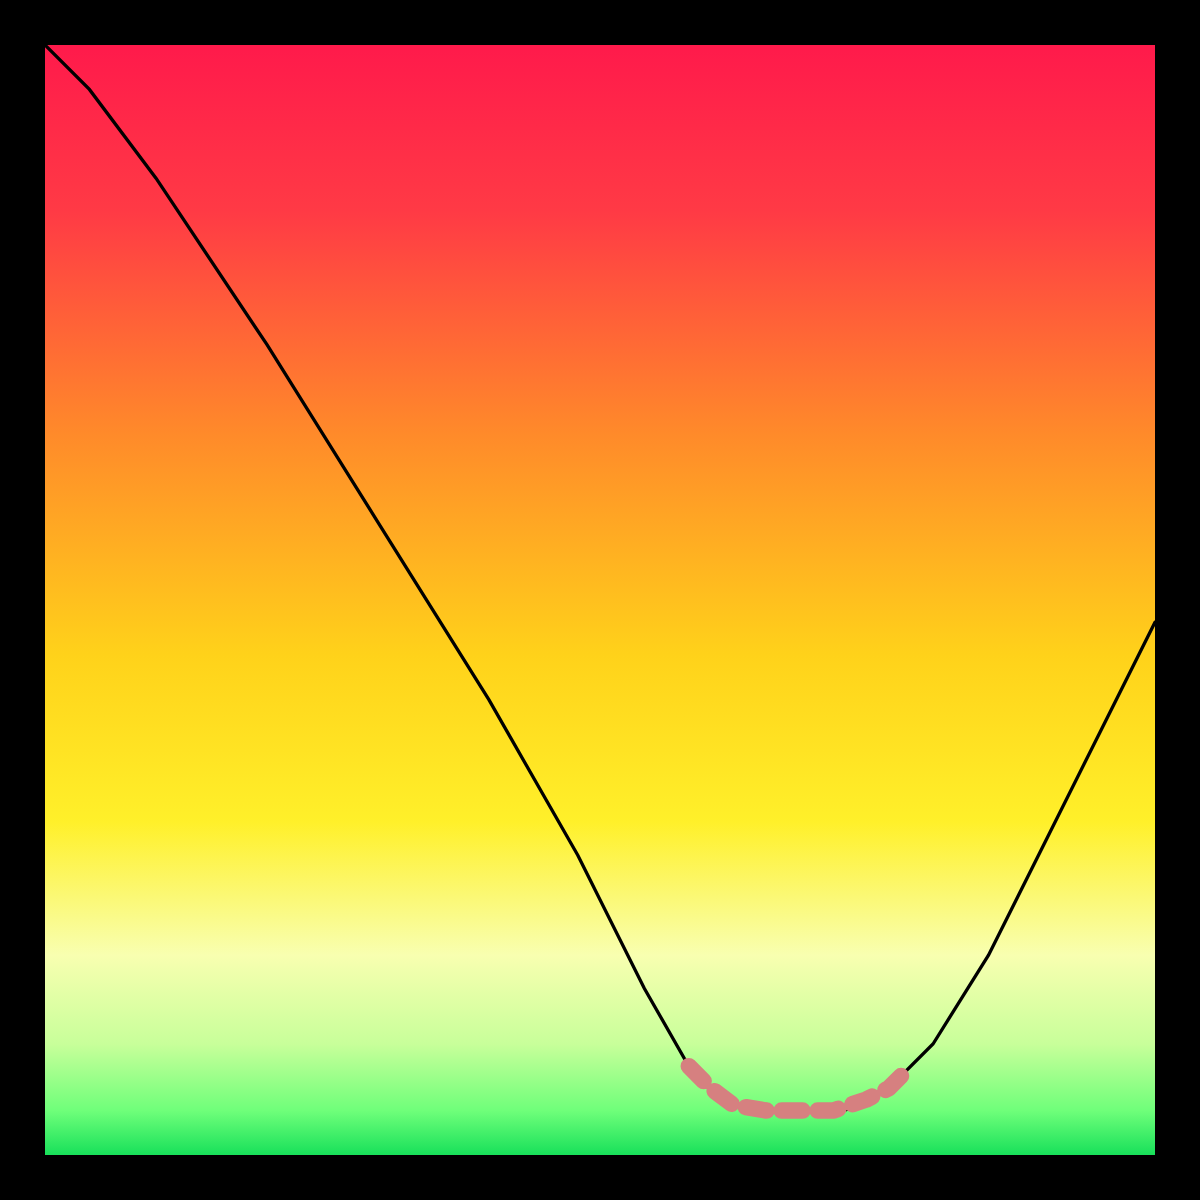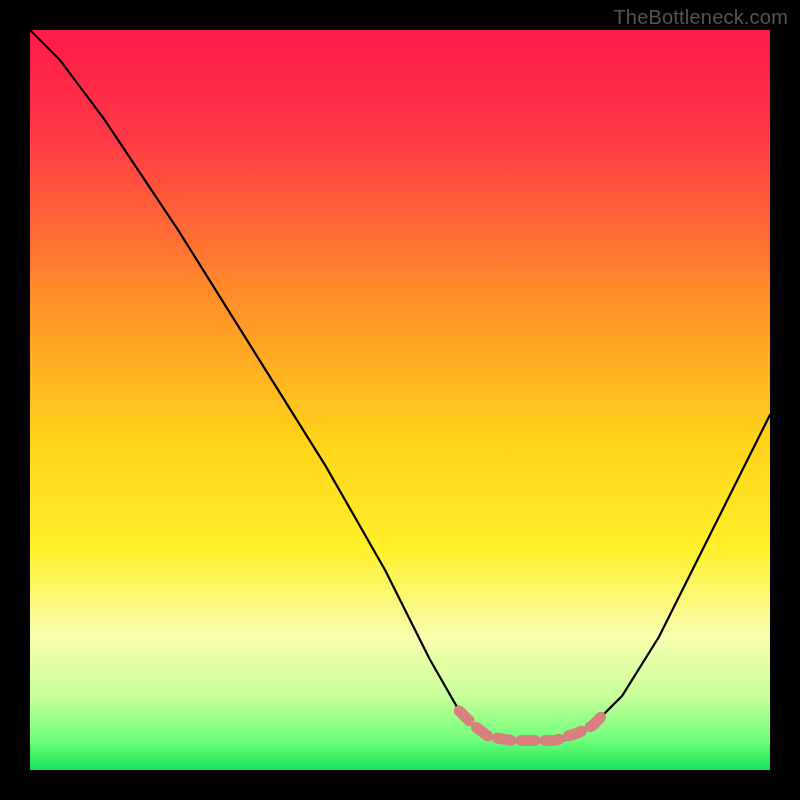--- a/index.html
+++ b/index.html
@@ -37,21 +37,20 @@
   svg {
     display: block;
     width: 740px;
     height: 740px;
   }
 </style>
 </head>
 <body>
 
 <div class="frame">
-  <div class="watermark">TheBottleneck.com</div>
 
   <div class="plot">
     <svg id="chart-svg" viewBox="0 0 740 740" preserveAspectRatio="none">
       <defs>
         <linearGradient id="bg-grad" x1="0" y1="0" x2="0" y2="1">
             <stop offset="0%" stop-color="#ff1a4b"></stop>
             <stop offset="15%" stop-color="#ff3a45"></stop>
             <stop offset="35%" stop-color="#ff8a2a"></stop>
             <stop offset="55%" stop-color="#ffd21a"></stop>
             <stop offset="70%" stop-color="#fff02a"></stop>

